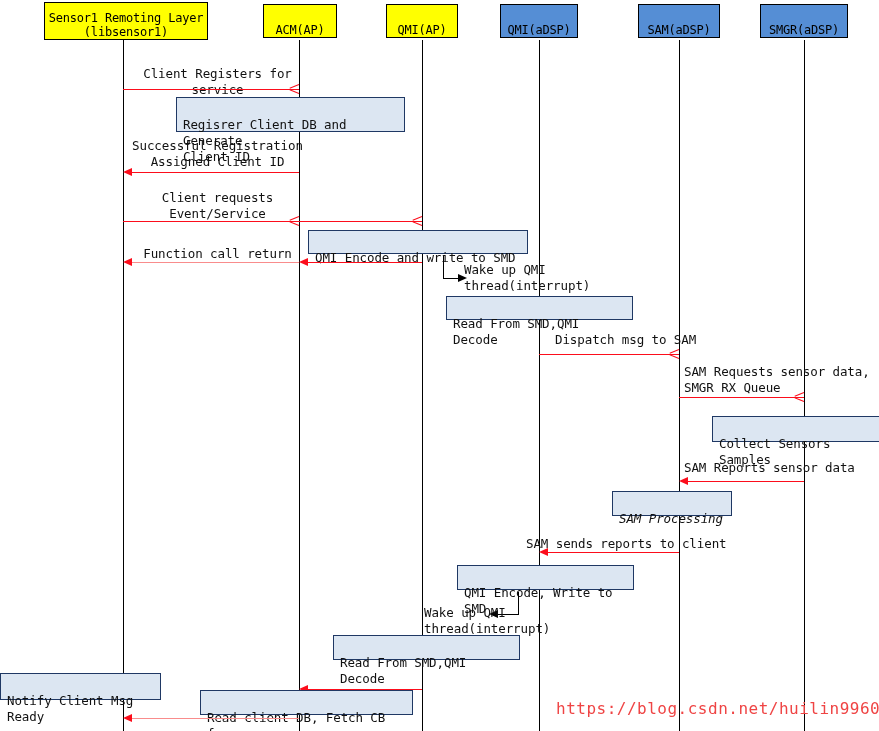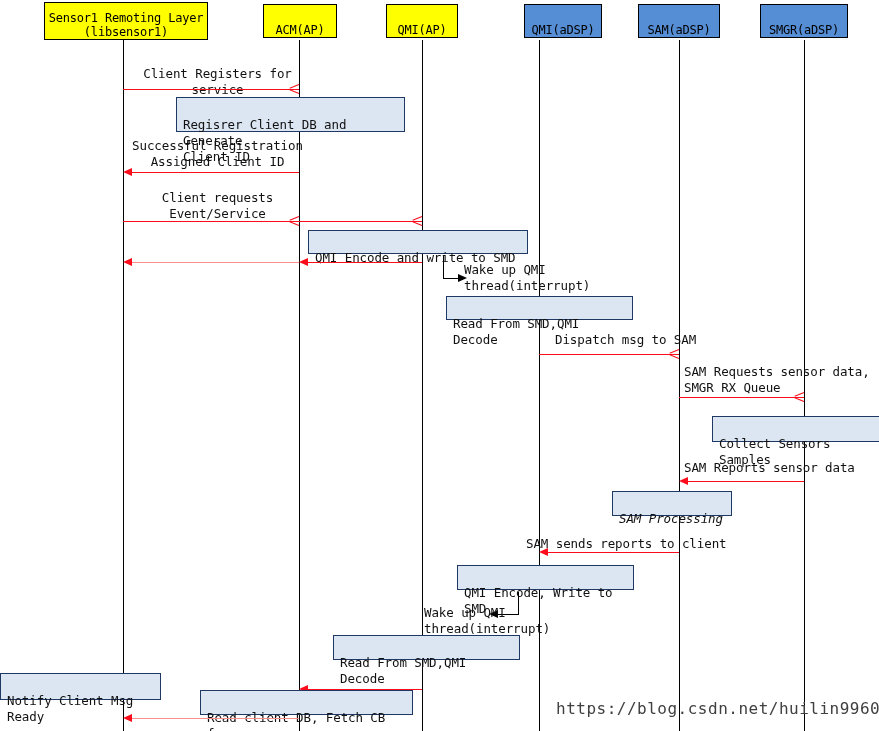--- a/index.html
+++ b/index.html
@@ -96,21 +96,21 @@
     font-size:12.5px;
     line-height:16px;
     color:#111111;
     white-space:pre-line;
     letter-spacing:-0.1px;
   }
   .label.center{text-align:center;}
   .watermark{
     position:absolute;
     font-size:16px;
-    color:#404040;
+    color:#ef4444;
     letter-spacing:0.5px;
     white-space:nowrap;
   }
 </style>
 </head>
 <body>
 
 <div id="canvas">
 
   <div class="lifeline" style="left:123px;top:40px;height:691px;"></div>
@@ -126,21 +126,21 @@
   </div>
 
   <div class="actor ap" style="left:263px;top:4px;width:74px;height:34px;">
     <span>ACM(AP)</span>
   </div>
 
   <div class="actor ap" style="left:386px;top:4px;width:72px;height:34px;">
     <span>QMI(AP)</span>
   </div>
 
-  <div class="actor adsp" style="left:524px;top:4px;width:78px;height:34px;">
+  <div class="actor adsp" style="left:500px;top:4px;width:78px;height:34px;">
     <span>QMI(aDSP)</span>
   </div>
 
   <div class="actor adsp" style="left:638px;top:4px;width:82px;height:34px;">
     <span>SAM(aDSP)</span>
   </div>
 
   <div class="actor adsp" style="left:760px;top:4px;width:88px;height:34px;">
     <span>SMGR(aDSP)</span>
   </div>
@@ -173,20 +173,21 @@
   <div class="msgline" style="left:299px;top:221px;width:123px;"></div>
   <div class="openhead" style="left:412px;top:216px;">
     <i class="a"></i>
       <i class="b"></i>
   </div>
 
   <div class="note" style="left:308px;top:230px;width:220px;height:24px;">
     <span>QMI Encode and write to SMD</span>
   </div>
 
+  <div class="label center" style="left:123px;top:246px;width:189px;">Function call return</div>
   <div class="msgline" style="left:308px;top:262px;width:114px;"></div>
   <div class="arrowhead left" style="left:299px;top:258px;"></div>
   <div class="msgline pale" style="left:132px;top:262px;width:167px;"></div>
   <div class="arrowhead left" style="left:123px;top:258px;"></div>
 
   <div class="hookv" style="left:443px;top:256px;height:22px;"></div>
   <div class="hookh" style="left:443px;top:278px;width:17px;"></div>
   <div class="hookhead right" style="left:458px;top:274px;"></div>
   <div class="label" style="left:464px;top:262px;width:130px;">Wake up QMI
 thread(interrupt)</div>

